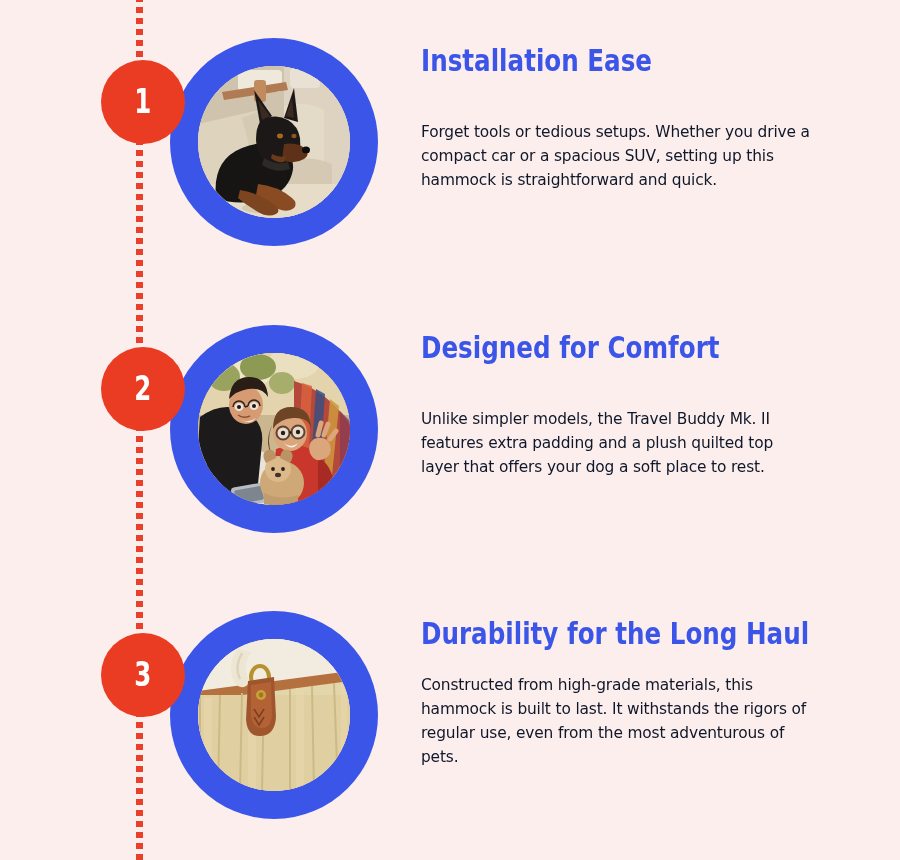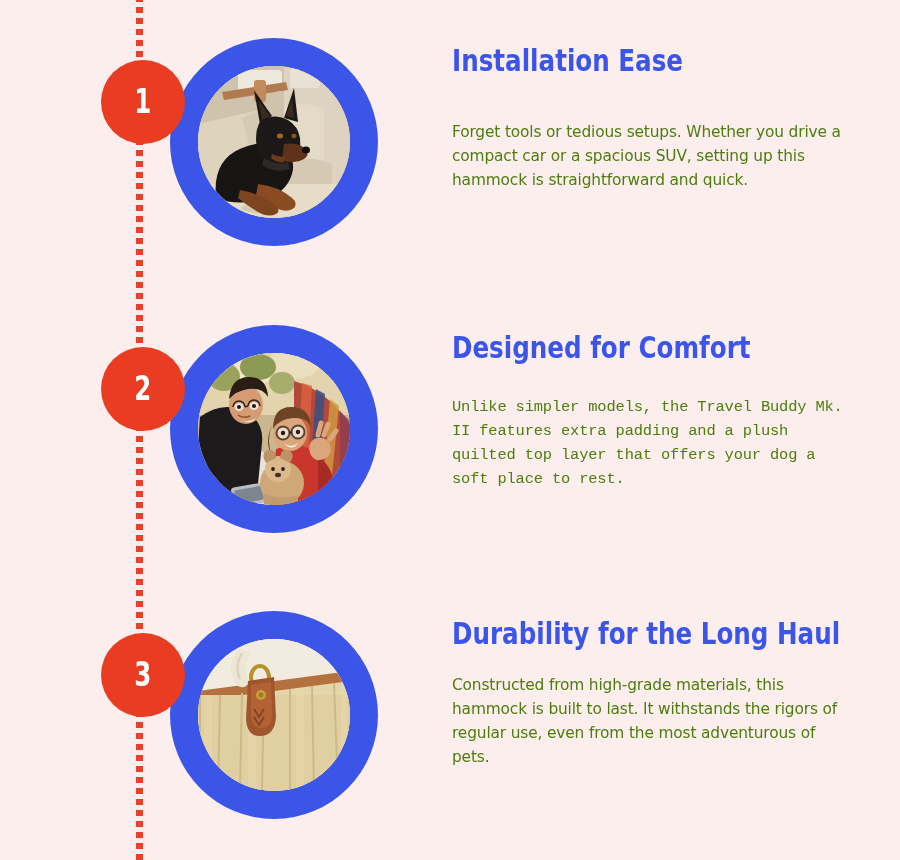--- a/index.html
+++ b/index.html
@@ -87,46 +87,46 @@
     height: 152px;
     border-radius: 50%;
     overflow: hidden;
     background: #d8cbb6;
   }
   .photo svg { display: block; width: 152px; height: 152px; }
 
   
   .text-col {
     position: absolute;
-    left: 452px;
+    left: 421px;
     top: 26px;
     width: 400px;
   }
   .step-title {
     color: #3a55e8;
     font-family: "DejaVu Sans", sans-serif;
     font-size: 30px;
     font-weight: bold;
     line-height: 1.02;
     margin: 0;
     transform: scaleX(0.82);
     transform-origin: left center;
     white-space: nowrap;
   }
   .step-body {
-    color: #4d7c0f;
+    color: #0f172a;
     font-family: "DejaVu Sans", sans-serif;
     font-size: 15.4px;
     line-height: 24px;
     margin: 0;
     width: 392px;
     letter-spacing: -0.15px;
   }
   #step-1 .step-body { margin-top: 43px; }
-  #step-2 .step-body { margin-top: 31px; font-family: Liberation Mono, monospace; }
+  #step-2 .step-body { margin-top: 43px; }
   #step-3 .step-body { margin-top: 23px; }
 </style>
 </head>
 <body>
 
 <div id="timeline-line"></div>
 
 <div class="step" id="step-1">
 
   <div class="badge">

